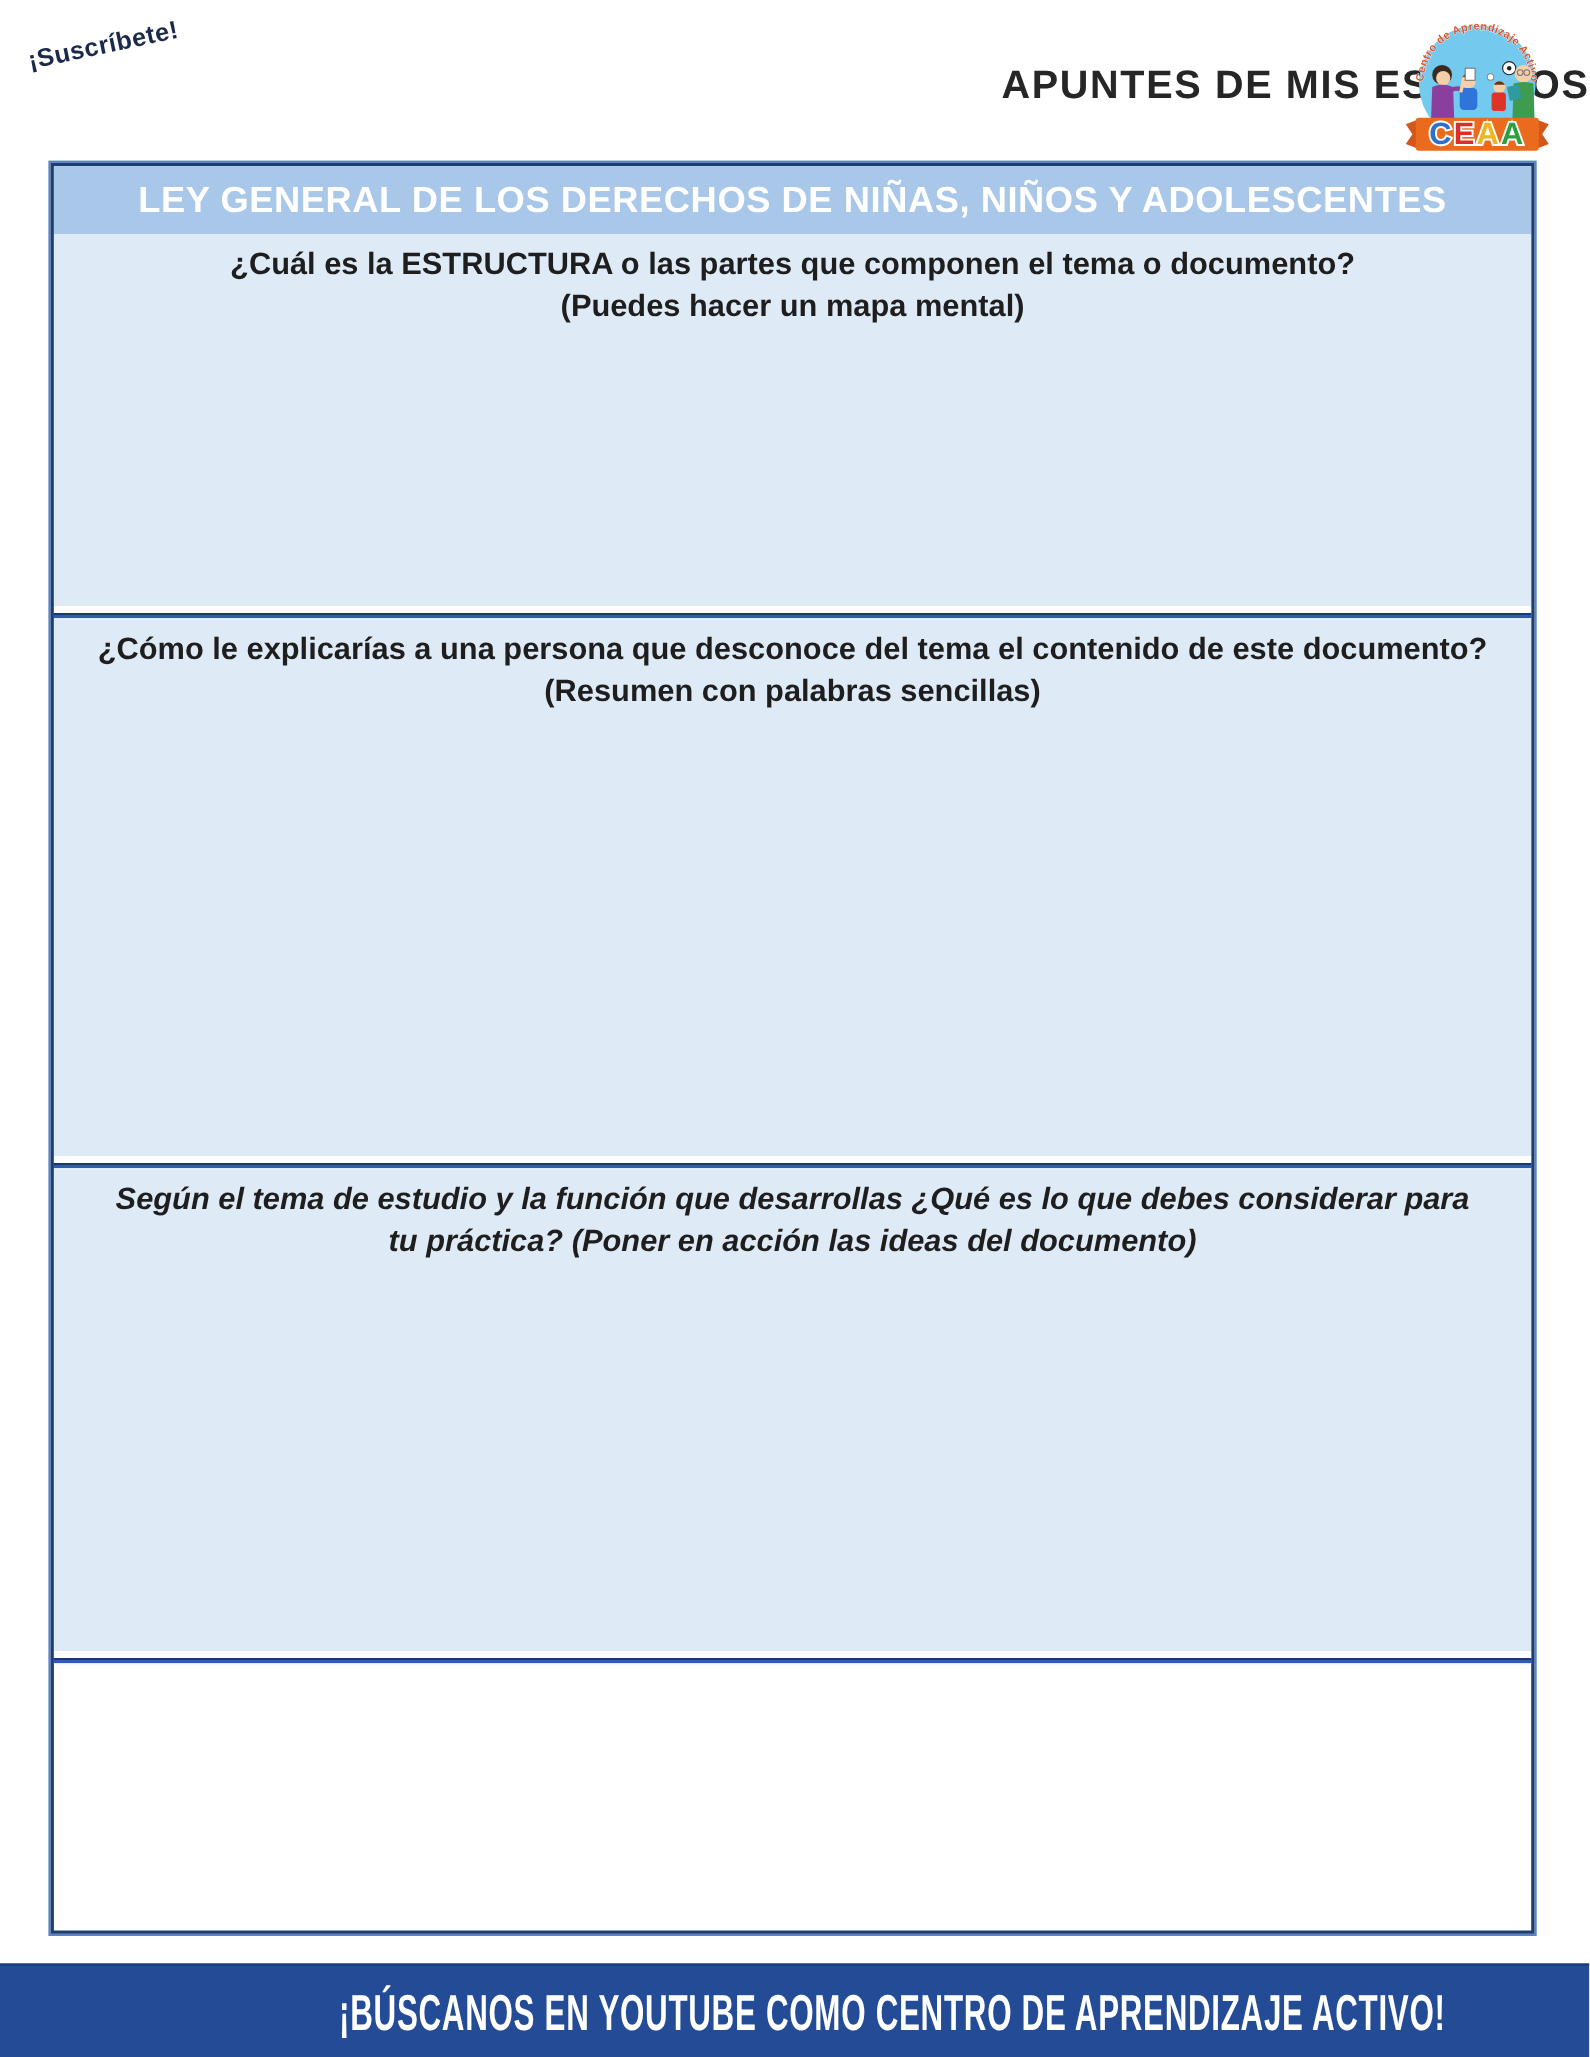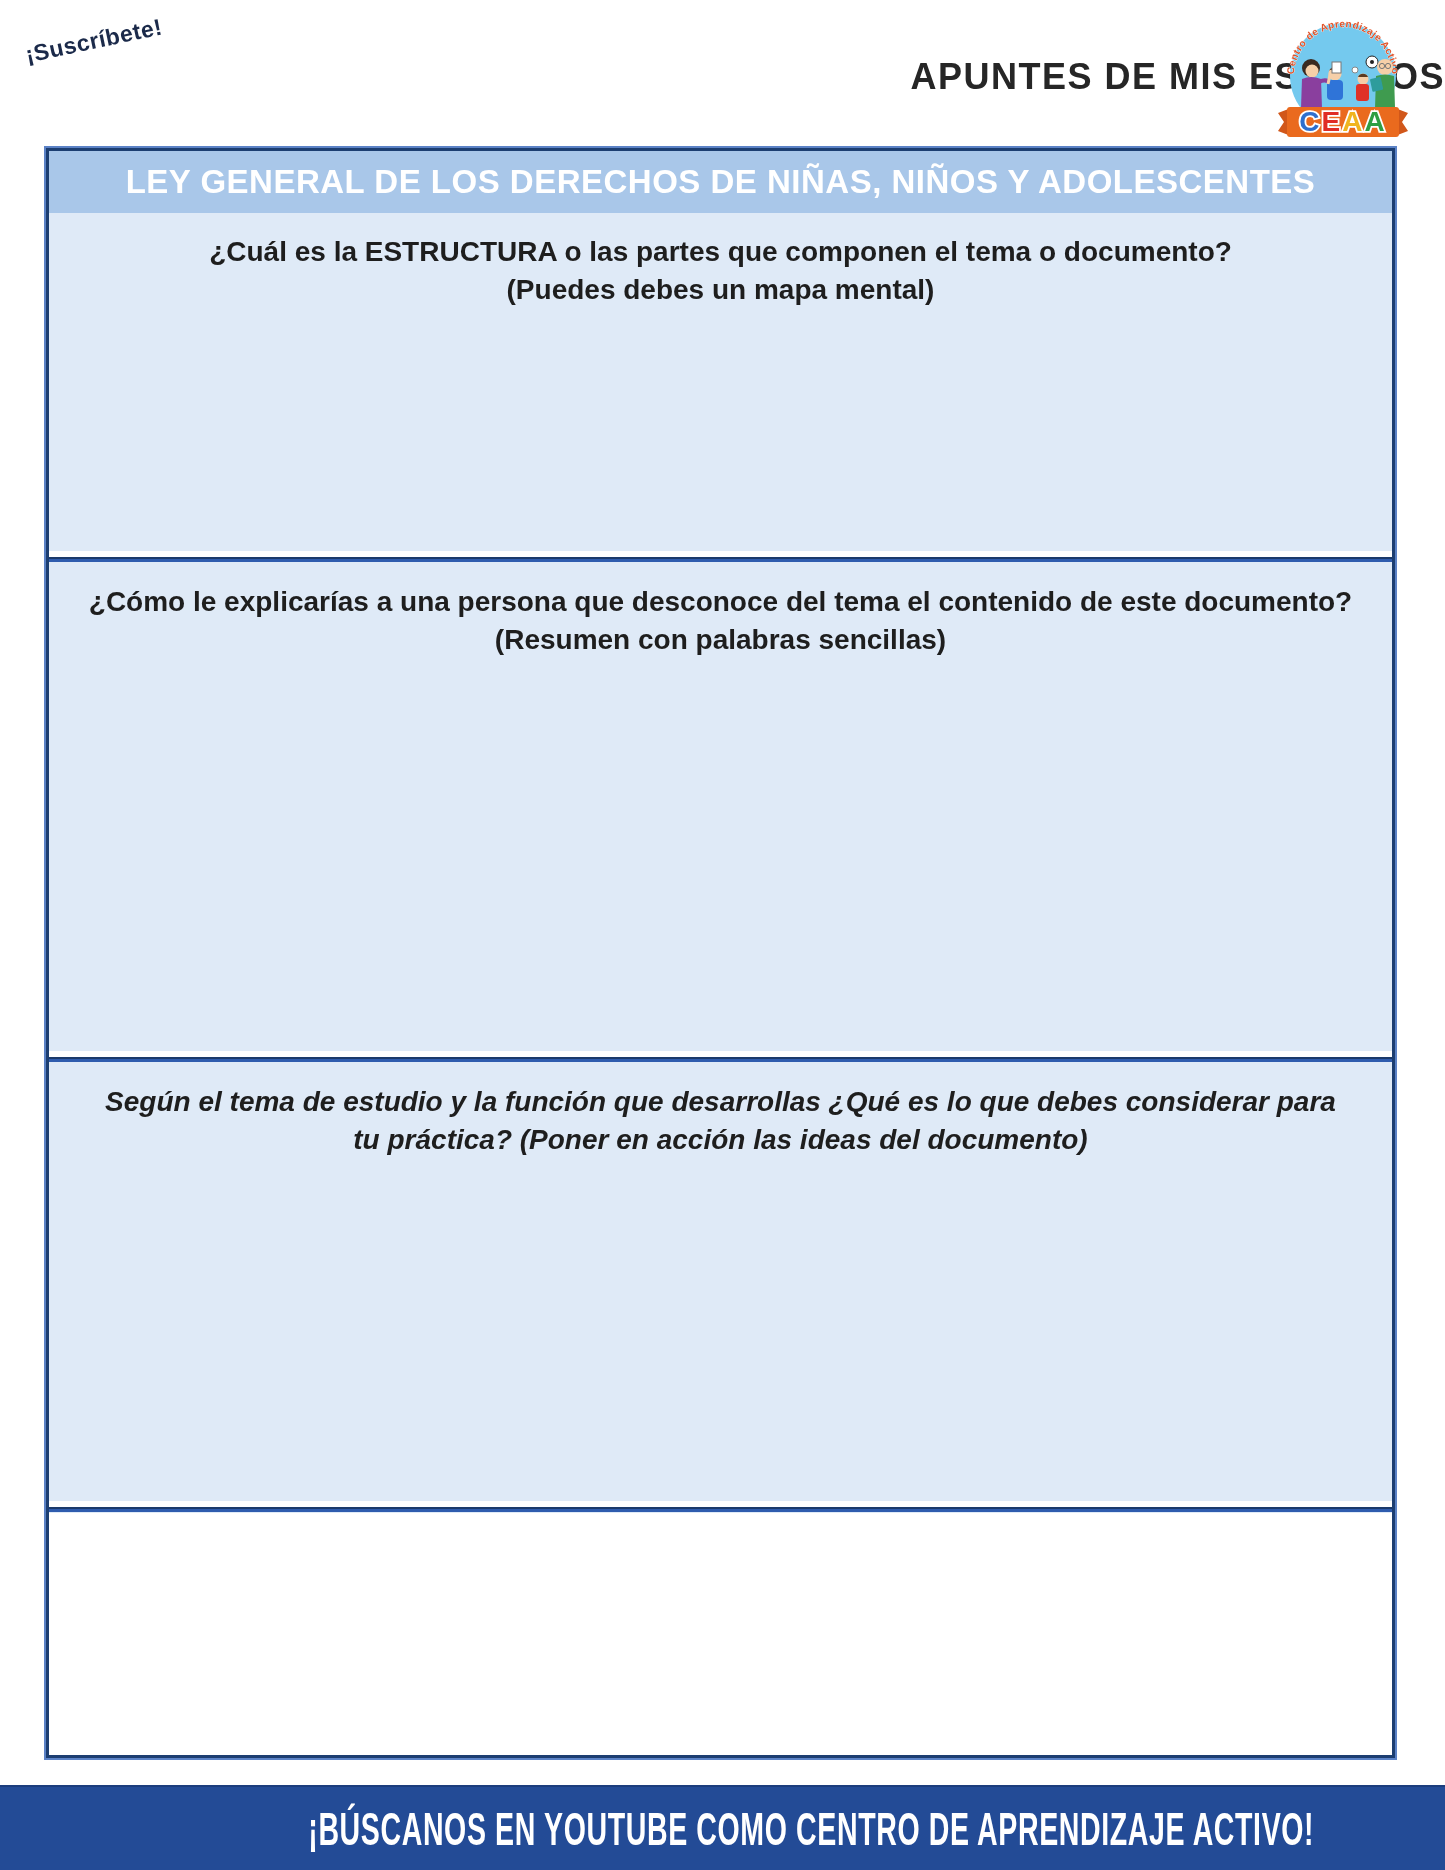--- a/index.html
+++ b/index.html
@@ -70,21 +70,21 @@
     font-weight: bold;
     color: #ffffff;
     letter-spacing: 0.5px;
     white-space: nowrap;
   }
   .ws-row {
     background: #dfeaf7;
     display: flex;
     flex-direction: column;
     align-items: center;
-    padding-top: 20px;
+    padding-top: 8px;
   }
   .ws-row .question {
     text-align: center;
     font-size: 28px;
     font-weight: bold;
     color: #1e1e1e;
     line-height: 38px;
   }
   .ws-divider {
     height: 12px;
@@ -178,21 +178,21 @@
     </g>
   </svg>
 
   <div class="worksheet">
 
     <div class="ws-header">LEY GENERAL DE LOS DERECHOS DE NIÑAS, NIÑOS Y ADOLESCENTES</div>
 
     <div class="ws-row row-1">
       <div class="question">
         <div>¿Cuál es la ESTRUCTURA o las partes que componen el tema o documento?</div>
-        <div>(Puedes debes un mapa mental)</div>
+        <div>(Puedes hacer un mapa mental)</div>
       </div>
       <div class="answer-space"></div>
     </div>
 
     <div class="ws-divider"></div>
 
     <div class="ws-row row-2">
       <div class="question">
         <div>¿Cómo le explicarías a una persona que desconoce del tema el contenido de este documento?</div>
         <div>(Resumen con palabras sencillas)</div>

